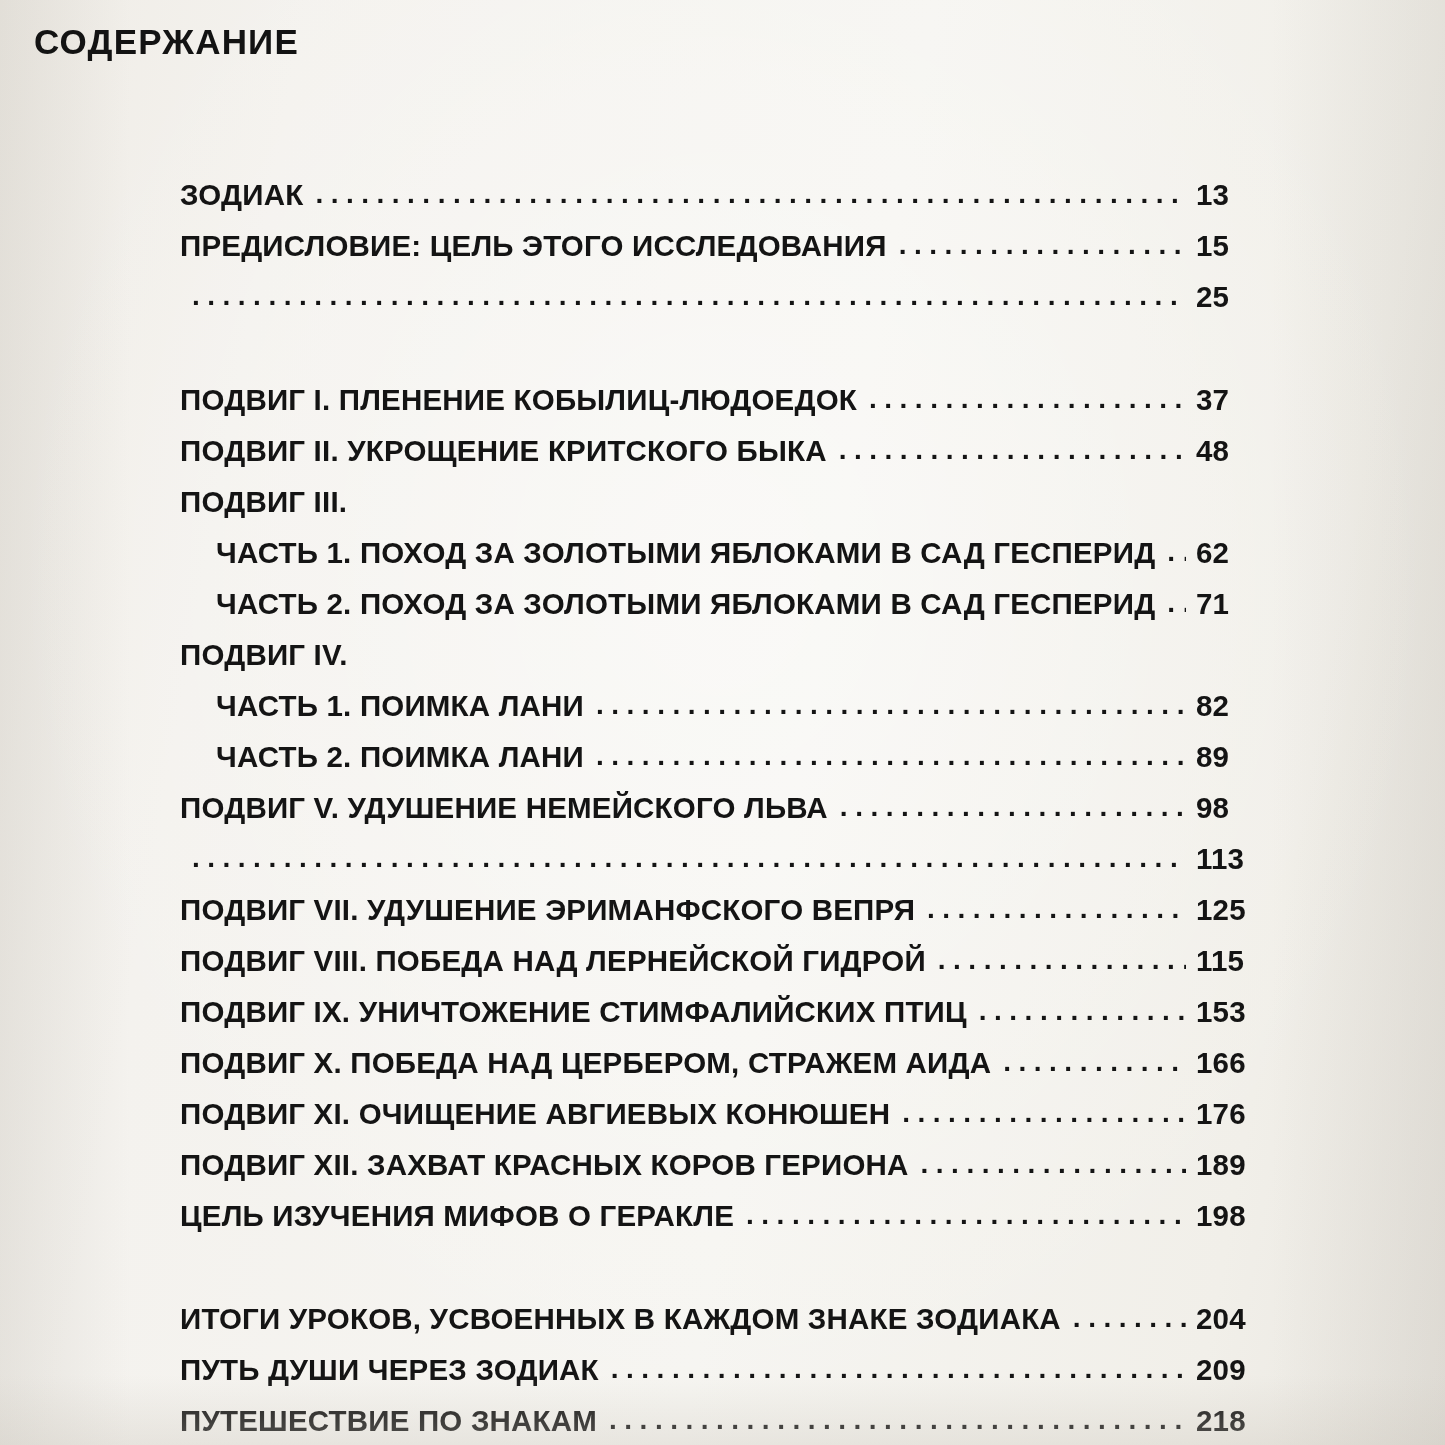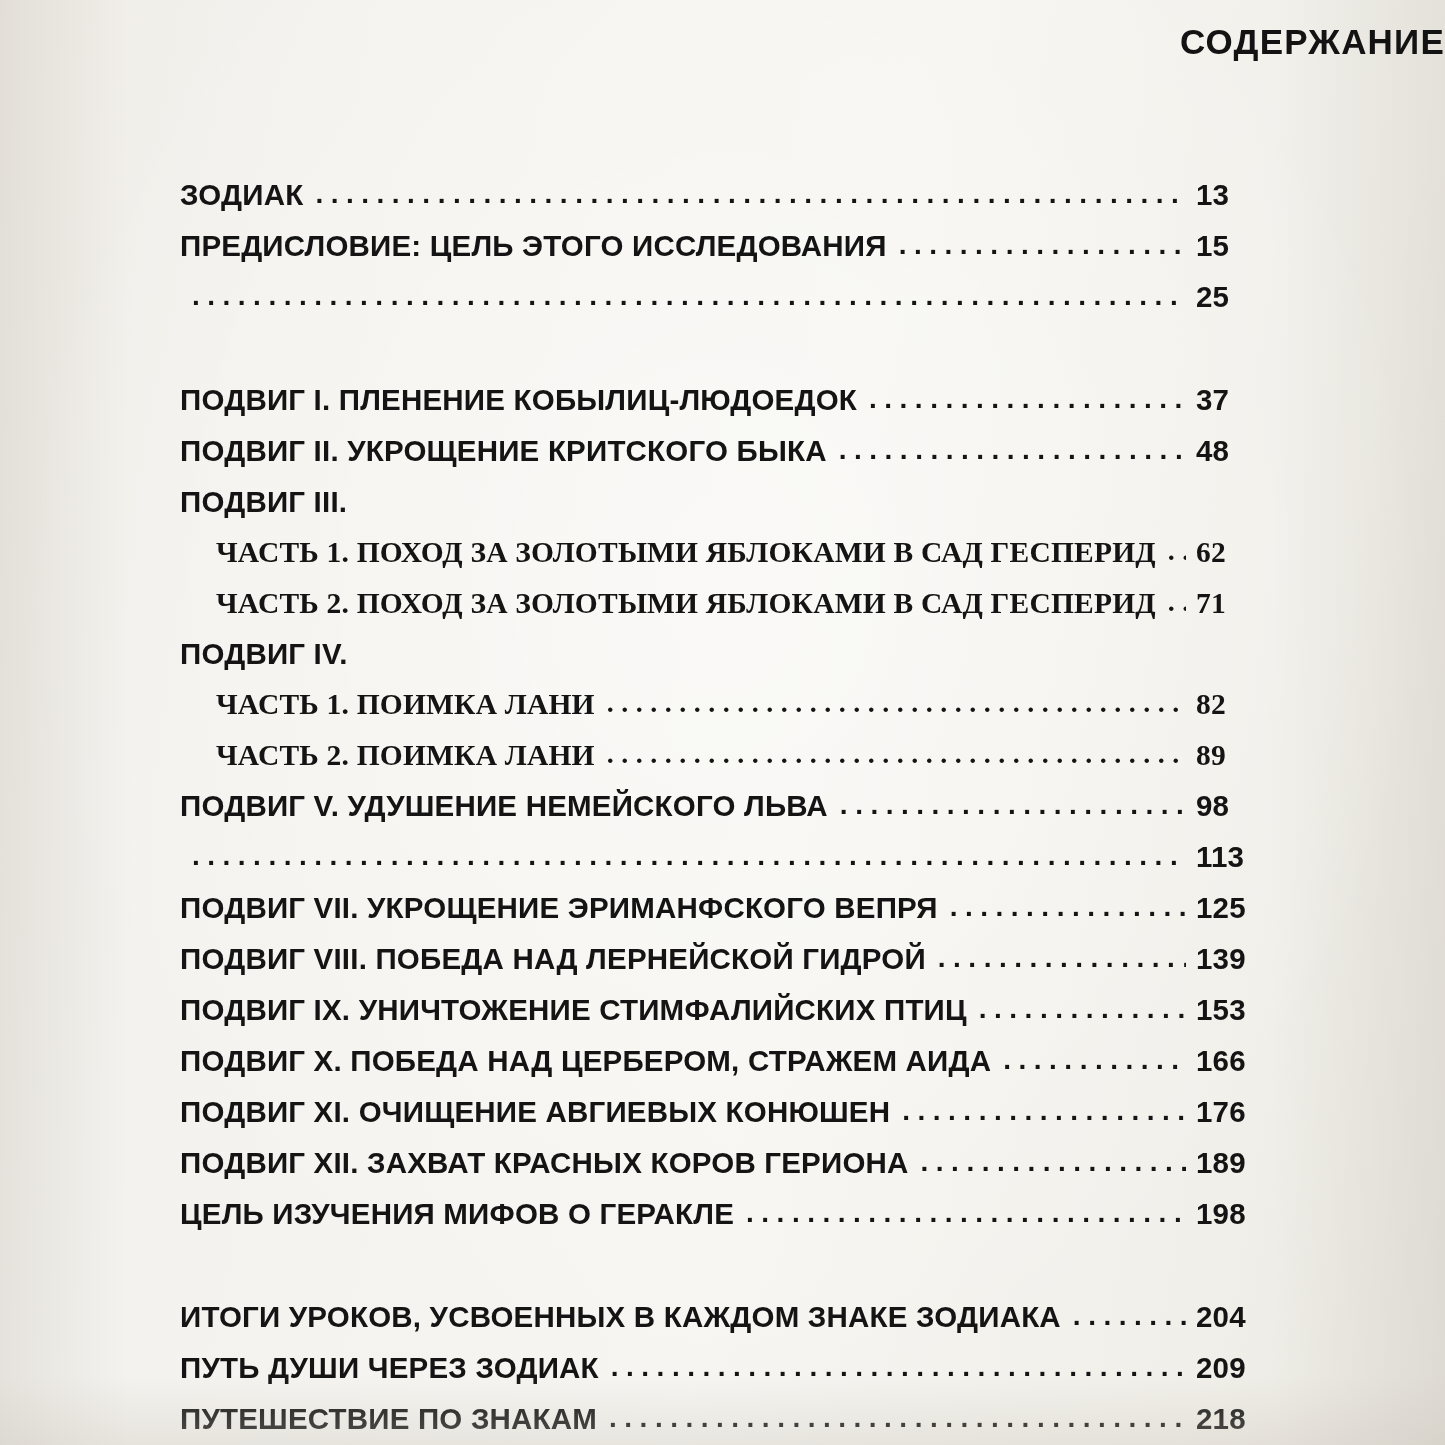--- a/index.html
+++ b/index.html
@@ -34,21 +34,21 @@
   .page:after {
     content: "";
     position: absolute;
     left: 0; right: 0; bottom: 0;
     height: 70px;
     background: linear-gradient(180deg, rgba(210,205,196,0) 0%, rgba(205,200,190,0.35) 100%);
     pointer-events: none;
   }
   .doc-title {
     position: relative;
-    text-align: right;
+    text-align: left;
     font-weight: bold;
     font-size: 35px;
     letter-spacing: 1.2px;
     color: #131313;
     padding-top: 22px;
     margin: 0 0 0 34px;
   }
   .toc {
     position: relative;
     margin: 8px;
@@ -63,21 +63,20 @@
     font-weight: bold;
     color: #141414;
     letter-spacing: 0.2px;
     line-height: 1.0;
     padding: 0 175px 0 172px;
     margin-bottom: 21px;
     white-space: nowrap;
   }
   .toc-row.indent {
     padding-left: 208px;
-    font-family: Liberation Serif, serif;
   }
   .toc-row.noleader .dots { visibility: hidden; }
   .toc-label {
     flex: 0 0 auto;
   }
   .dots {
     flex: 1 1 auto;
     overflow: hidden;
     white-space: nowrap;
     margin: 0 10px 0 12px;
@@ -158,28 +157,28 @@
       <li class="toc-row">
         <span class="toc-label">ПОДВИГ V. УДУШЕНИЕ НЕМЕЙСКОГО ЛЬВА</span>
         <span class="dots">..........................................................................................................</span>
         <span class="toc-page">98</span>
       </li>
       <li class="toc-row">
         <span class="dots">..........................................................................................................</span>
         <span class="toc-page">113</span>
       </li>
       <li class="toc-row">
-        <span class="toc-label">ПОДВИГ VII. УКРОЩЕНИЕ ЭРИМАНФСКОГО ВЕПРЯ</span>
+        <span class="toc-label">ПОДВИГ VII. УДУШЕНИЕ ЭРИМАНФСКОГО ВЕПРЯ</span>
         <span class="dots">..........................................................................................................</span>
         <span class="toc-page">125</span>
       </li>
       <li class="toc-row">
         <span class="toc-label">ПОДВИГ VIII. ПОБЕДА НАД ЛЕРНЕЙСКОЙ ГИДРОЙ</span>
         <span class="dots">..........................................................................................................</span>
-        <span class="toc-page">139</span>
+        <span class="toc-page">115</span>
       </li>
       <li class="toc-row">
         <span class="toc-label">ПОДВИГ IX. УНИЧТОЖЕНИЕ СТИМФАЛИЙСКИХ ПТИЦ</span>
         <span class="dots">..........................................................................................................</span>
         <span class="toc-page">153</span>
       </li>
       <li class="toc-row">
         <span class="toc-label">ПОДВИГ X. ПОБЕДА НАД ЦЕРБЕРОМ, СТРАЖЕМ АИДА</span>
         <span class="dots">..........................................................................................................</span>
         <span class="toc-page">166</span>

